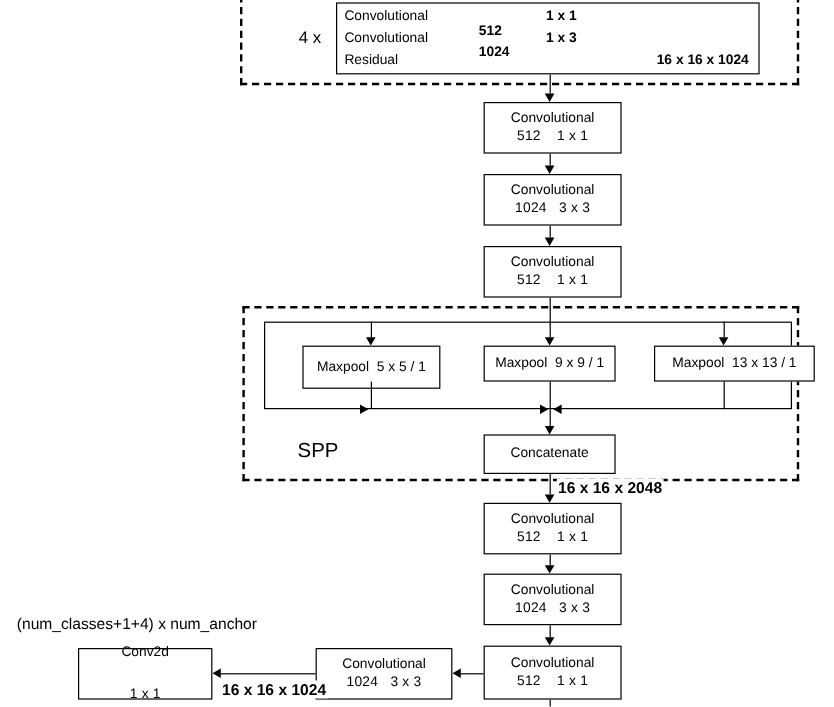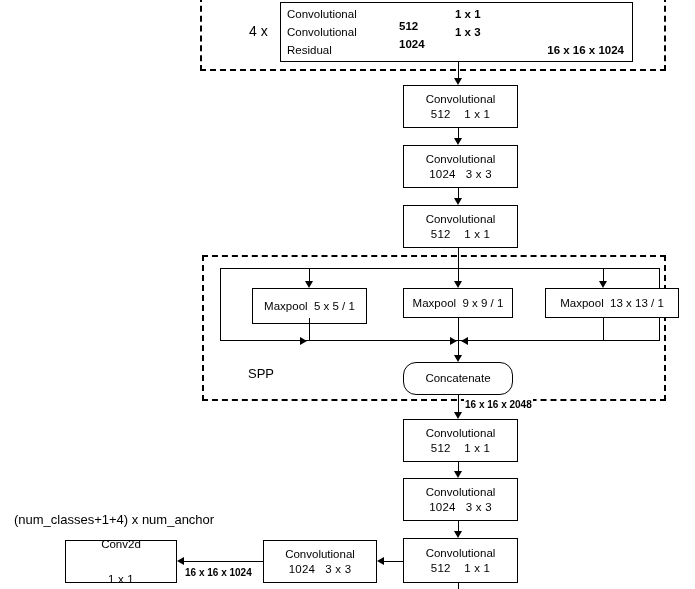--- a/index.html
+++ b/index.html
@@ -118,29 +118,29 @@
   .repeat-count {
     position: absolute;
     font-size: 14px;
     color: #000000;
     z-index: 3;
     white-space: pre;
   }
 
   .group-label {
     position: absolute;
+    font-size: 17px;
+    color: #000000;
+    z-index: 3;
+    white-space: pre;
+  }
+
+  .dim-label {
+    position: absolute;
     font-size: 13px;
-    color: #000000;
-    z-index: 3;
-    white-space: pre;
-  }
-
-  .dim-label {
-    position: absolute;
-    font-size: 10px;
     font-weight: bold;
     color: #000000;
     z-index: 6;
     white-space: pre;
     background: #ffffff;
     padding: 0 1px;
   }
 
   .free-label {
     position: absolute;
@@ -233,21 +233,21 @@
   <div class="vline" style="left:458px; top:318px; height:23px;"></div>
   <div class="vline" style="left:603px; top:318px; height:23px;"></div>
 
   <div class="arrow-right" style="left:300px; top:336.5px;"></div>
   <div class="arrow-right" style="left:450px; top:336.5px;"></div>
   <div class="arrow-left" style="left:461px; top:336.5px;"></div>
 
   <div class="vline" style="left:458px; top:341px; height:14px;"></div>
   <div class="arrow-down" style="left:453.5px; top:355px;"></div>
 
-  <div class="node" style="left:403px; top:362px; width:110px; height:33px;border-radius:13px;">
+  <div class="node" style="left:403px; top:362px; width:110px; height:33px;">
     <span class="ln">Concatenate</span>
   </div>
 
   <div class="vline" style="left:458px; top:395px; height:17px;"></div>
   <div class="dim-label" style="left:464px; top:399px;">16 x 16 x 2048</div>
   <div class="arrow-down" style="left:453.5px; top:412px;"></div>
 
   <div class="node" style="left:403px; top:419px; width:115px; height:43px;">
     <span class="ln">Convolutional</span>
     <span class="ln ln2">512    1 x 1</span>

